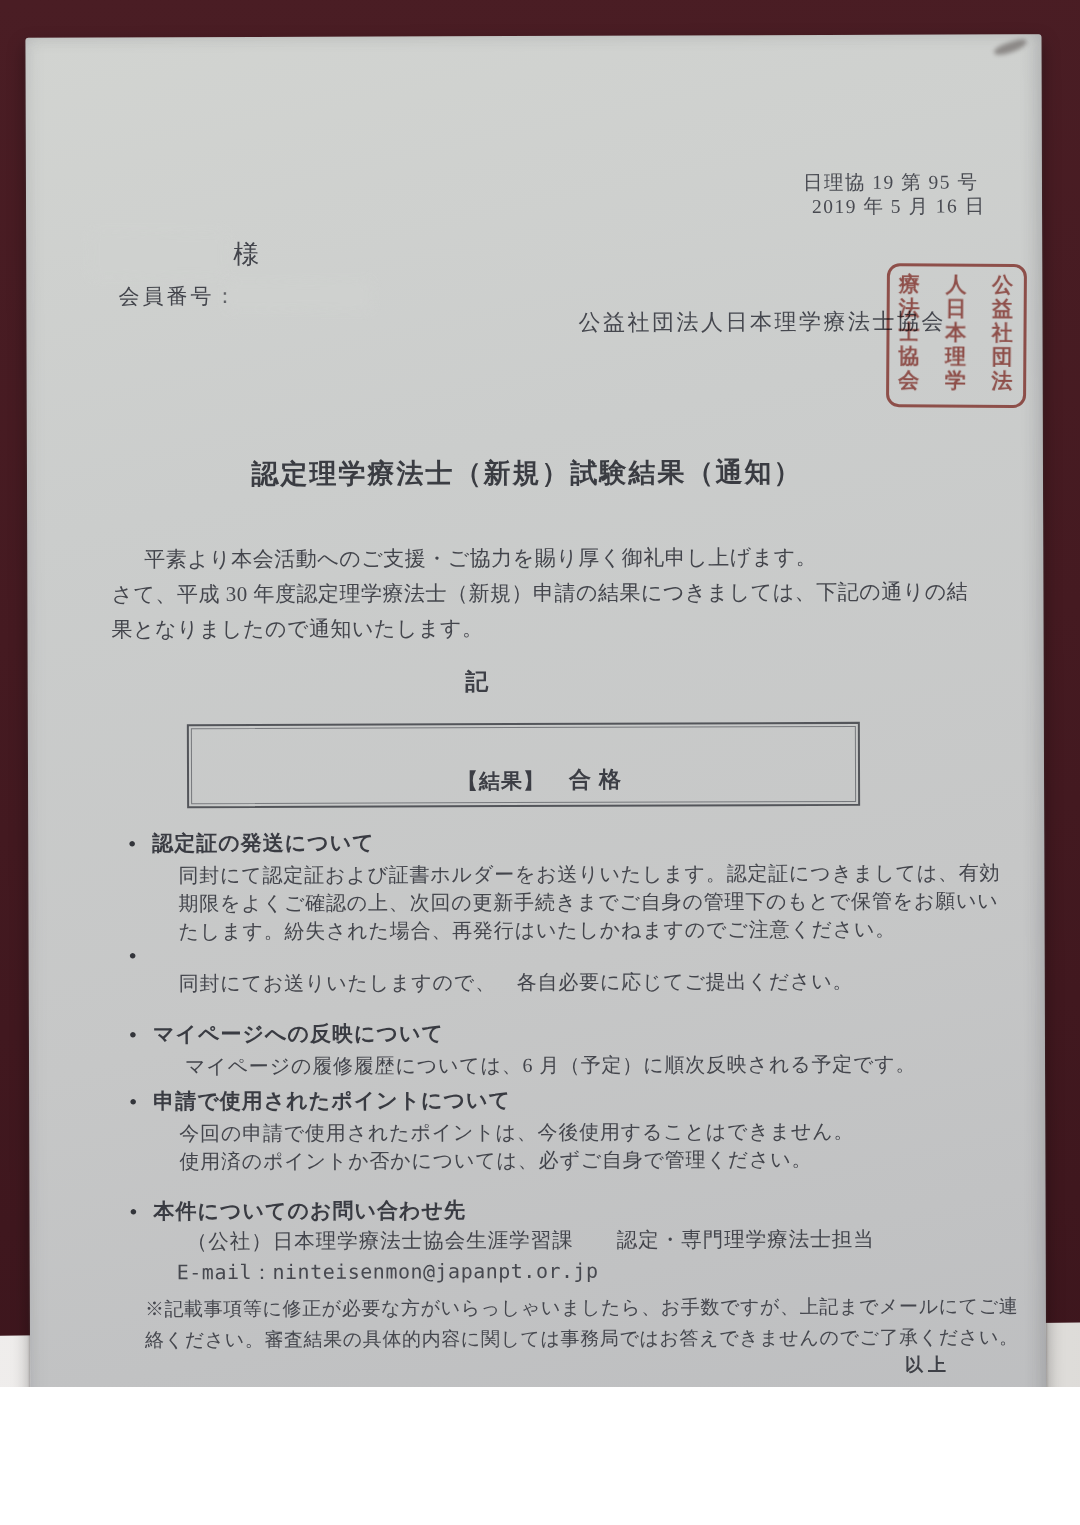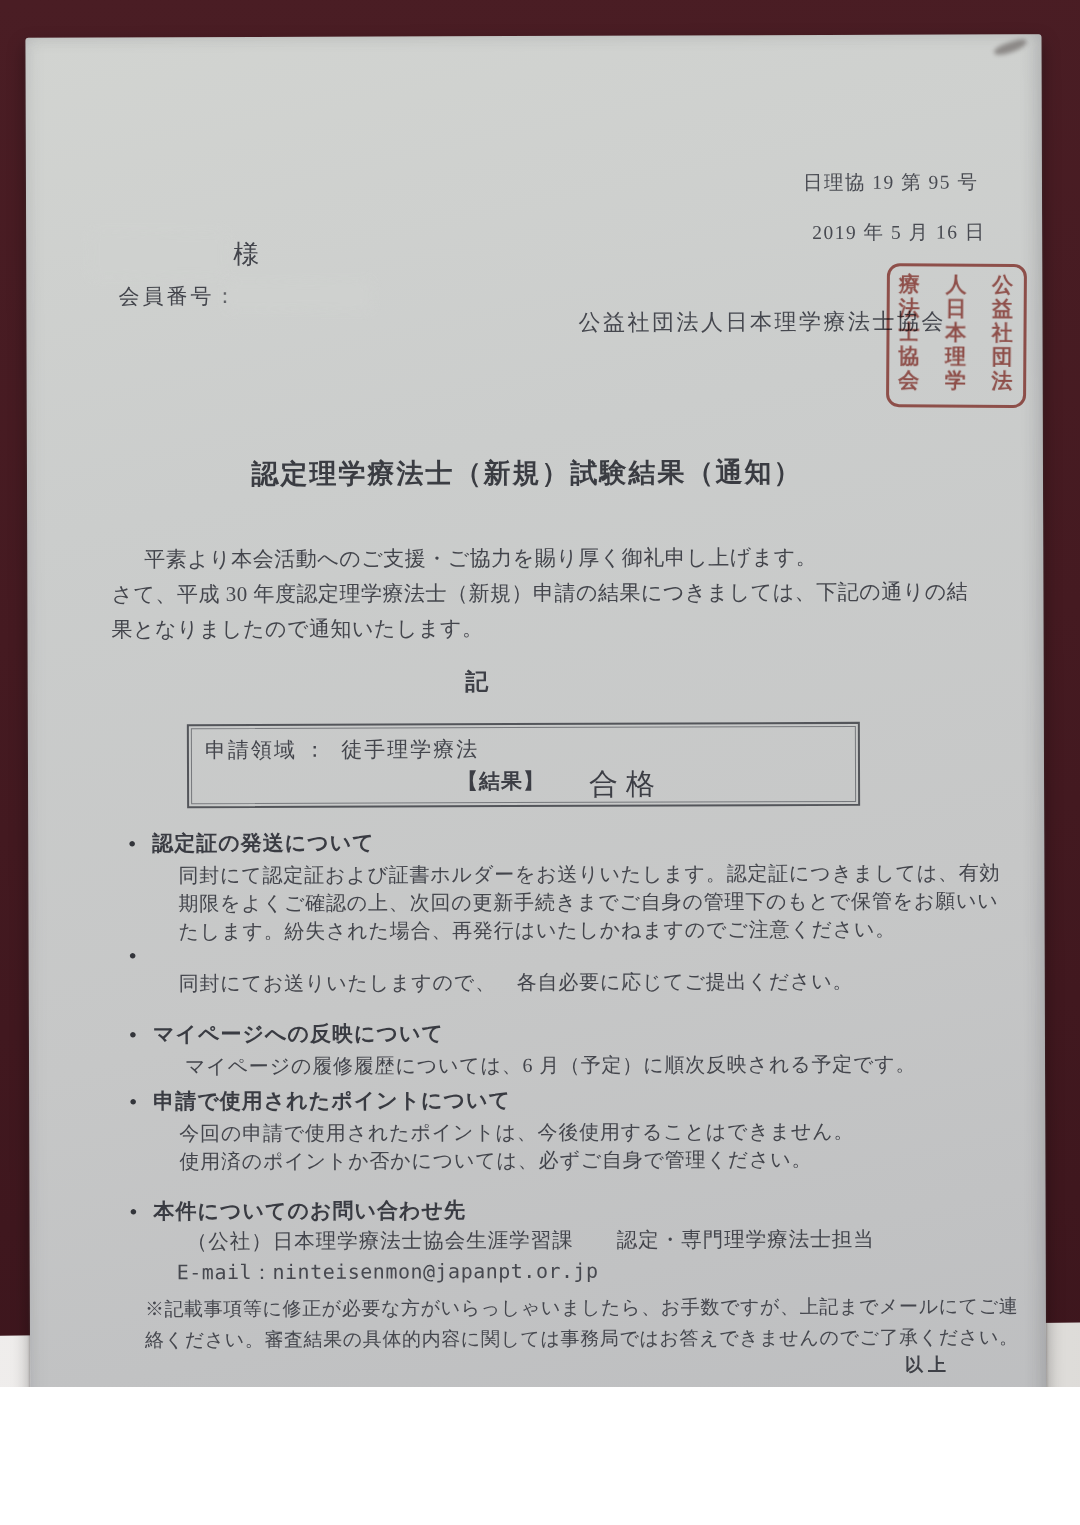--- a/index.html
+++ b/index.html
@@ -24,21 +24,21 @@
     transform:rotate(-0.2deg);
     color:#43454c;
   }
   .abs{position:absolute;white-space:nowrap;}
   .smudge{
     position:absolute;left:968px;top:8px;width:34px;height:10px;
     background:#57504e;border-radius:50% 40% 60% 50%;opacity:.55;filter:blur(2px);
     transform:rotate(-18deg);
   }
   .ref-line{left:777px;top:134px;font-size:19.5px;letter-spacing:1.5px;color:#484a51;}
-  .date-line{left:786px;top:184px;font-size:19.5px;letter-spacing:1.5px;color:#484a51;}
+  .date-line{left:786px;top:158px;font-size:19.5px;letter-spacing:1.5px;color:#484a51;}
   .redact{
     position:absolute;background:#cfd1cf;filter:blur(3px);border-radius:2px;
     box-shadow:0 0 6px 2px #cfd1cf;
   }
   .redact-name{left:67px;top:198px;width:130px;height:38px;}
   .redact-member{left:204px;top:247px;width:138px;height:23px;}
   .honorific{left:207px;top:200px;font-size:26px;letter-spacing:2px;}
   .member-label{left:92px;top:245px;font-size:21px;letter-spacing:3px;text-align:right;}
   .sender-org{left:552px;top:272px;font-size:22px;letter-spacing:2.5px;color:#45474e;}
   .sender-president{left:618px;top:307px;font-size:21px;letter-spacing:1px;color:#45474e;}
@@ -65,21 +65,21 @@
   .record-marker{left:20px;top:630px;width:860px;text-align:center;font-size:23px;
     font-weight:bold;letter-spacing:2px;color:#3d3f46;}
   .result-box{
     position:absolute;left:159px;top:687px;width:673px;height:84px;
     border:2.5px solid #53555a;box-sizing:border-box;
   }
   .result-box .inner{position:absolute;inset:2px;border:1px solid #76787c;}
   .rb-row1{position:absolute;left:16px;top:10px;font-size:21px;letter-spacing:2px;}
   .rb-row1 .val{margin-left:14px;}
   .rb-result-label{position:absolute;left:268px;top:42px;font-size:21px;font-weight:bold;letter-spacing:1px;color:#3c3e45;}
-  .rb-result-value{position:absolute;left:400px;top:40px;font-size:29px;font-weight:normal;letter-spacing:8px;color:#3c3e45;}
+  .rb-result-value{position:absolute;left:380px;top:40px;font-size:22px;font-weight:bold;letter-spacing:8px;color:#3c3e45;}
   .section{position:absolute;left:100px;}
   .sec-head{display:flex;align-items:baseline;
     font-family:"Liberation Sans","DejaVu Sans",sans-serif;font-weight:bold;
     font-size:21px;letter-spacing:1px;color:#393b42;}
   .bullet{width:24px;font-size:13px;color:#33353b;transform:translateY(-3px);}
   .sec-body{margin-left:50px;margin-top:4px;font-size:20px;line-height:28px;letter-spacing:0.8px;}
   .sec-body div{white-space:nowrap;}
   .s1{top:792px;}
   .s2{top:913px;}
   .s3{top:983px;}
@@ -121,23 +121,20 @@
     <div class="abs intro">
       <div class="indent">平素より本会活動へのご支援・ご協力を賜り厚く御礼申し上げます。</div>
       <div>さて、平成 30 年度認定理学療法士（新規）申請の結果につきましては、下記の通りの結</div>
       <div>果となりましたので通知いたします。</div>
     </div>
 
     <div class="abs record-marker">記</div>
 
     <div class="result-box">
       <div class="inner"></div>
-      <div class="rb-row1">
-        <span>申請領域 ：</span><span class="val">徒手理学療法</span>
-      </div>
       <div class="rb-result-label">【結果】</div>
       <div class="rb-result-value">合格</div>
     </div>
 
     <div class="section s1">
       <div class="sec-head">
         <span class="bullet">●</span>
         <span>認定証の発送について</span>
       </div>
       <div class="sec-body">

